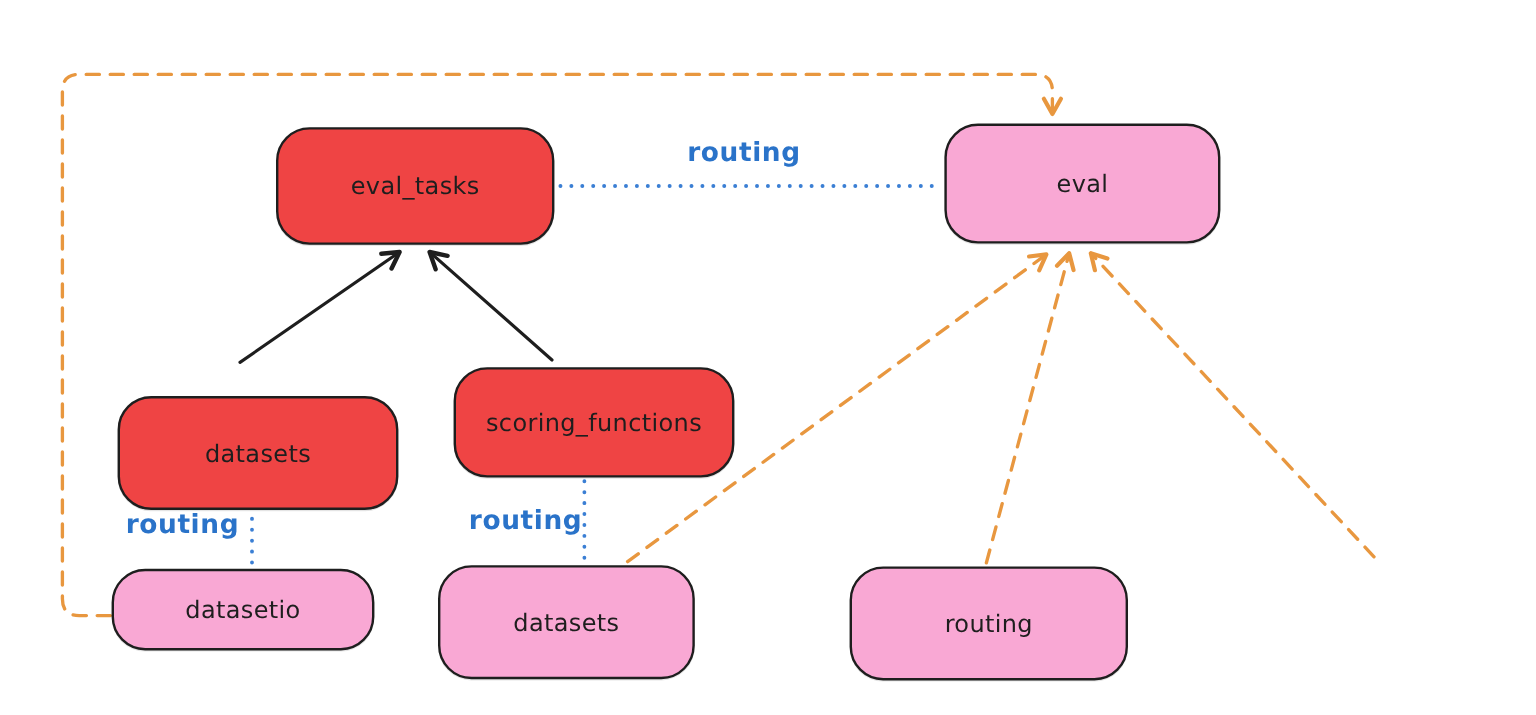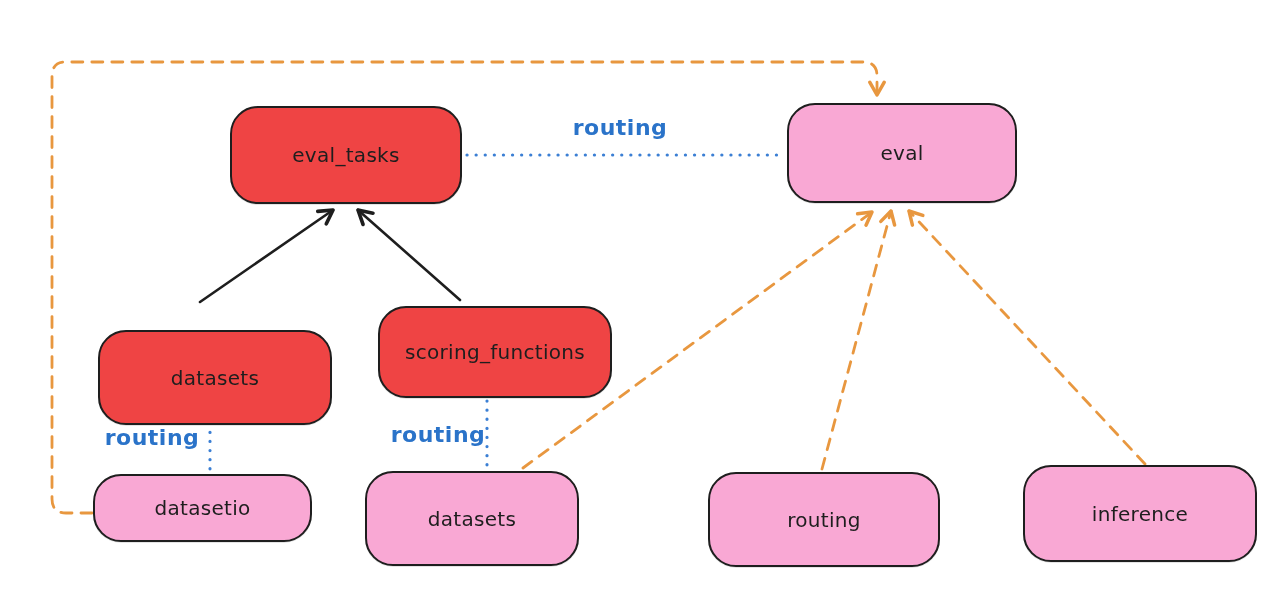--- a/index.html
+++ b/index.html
@@ -111,23 +111,20 @@
   </div>
 
   <div class="node node-green" id="node-scoring">
     <span>datasets</span>
   </div>
 
   <div class="node node-green" id="node-agents">
     <span>routing</span>
   </div>
 
-  <div class="node node-green" id="node-inference">
-    <span>inference</span>
-  </div>
 
   <div class="edge-label" id="label-routing-top">routing</div>
 
   <div class="edge-label" id="label-routing-left">routing</div>
 
   <div class="edge-label" id="label-routing-middle">routing</div>
 
 </div>
 
 </body></html>

